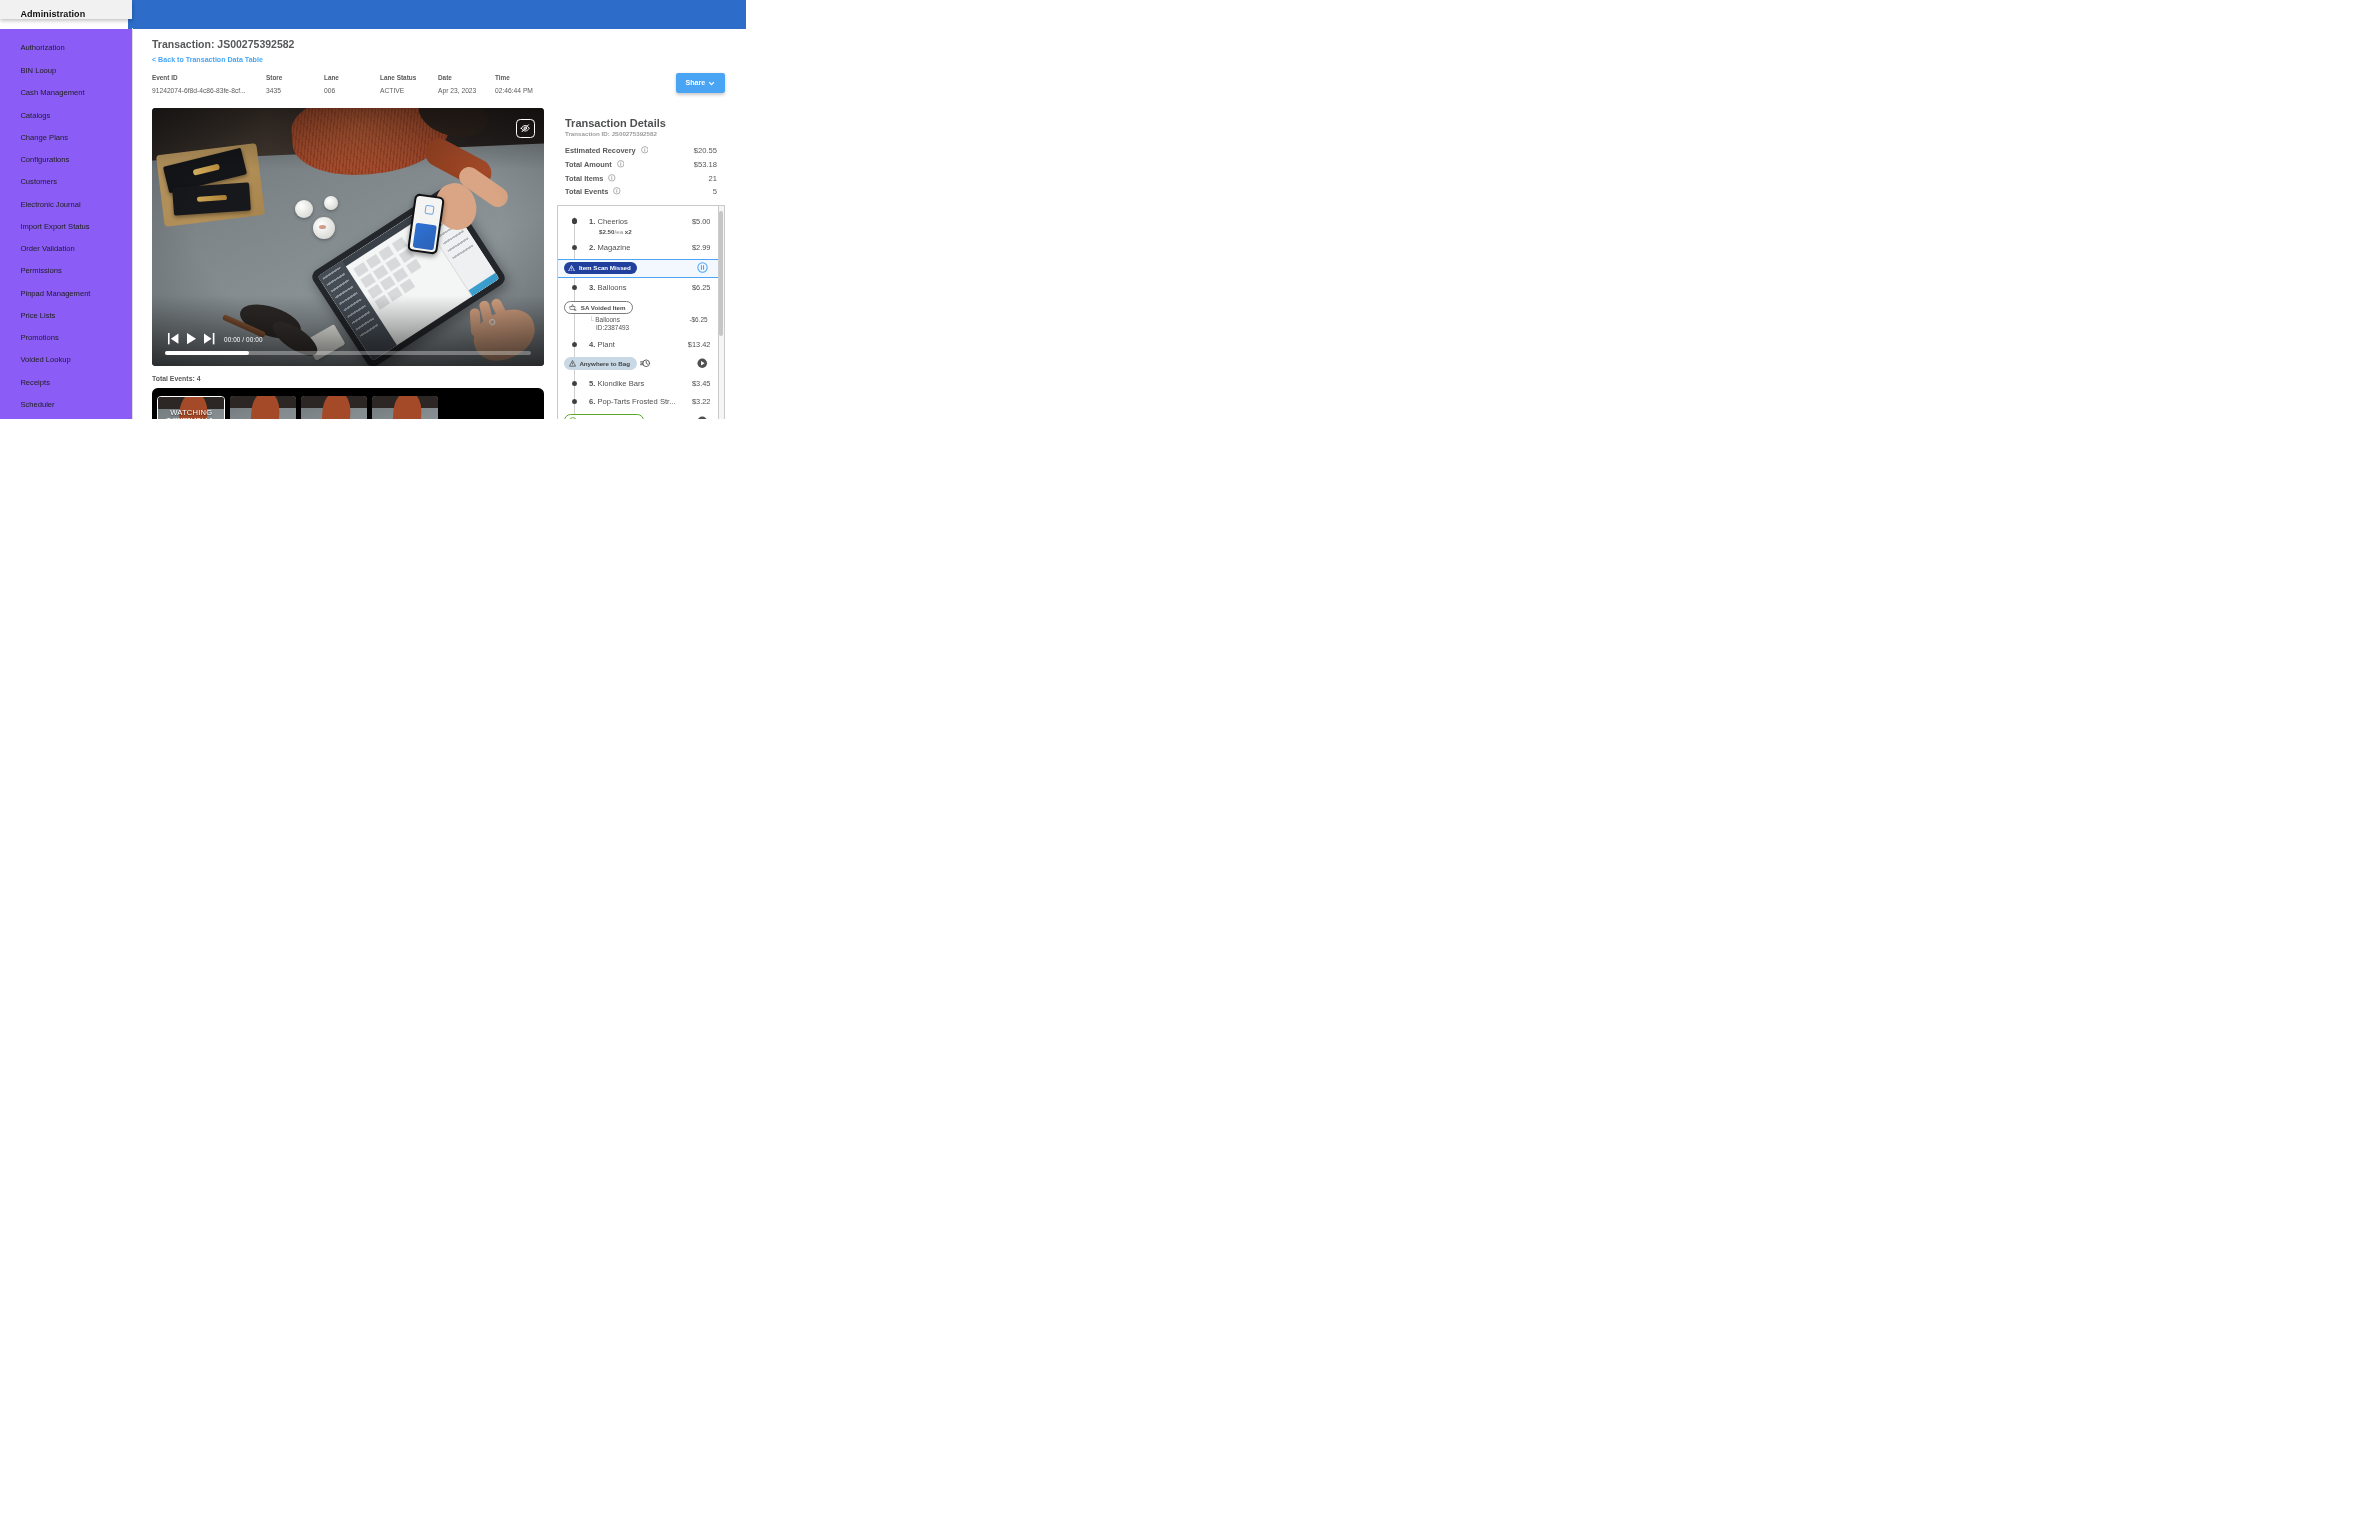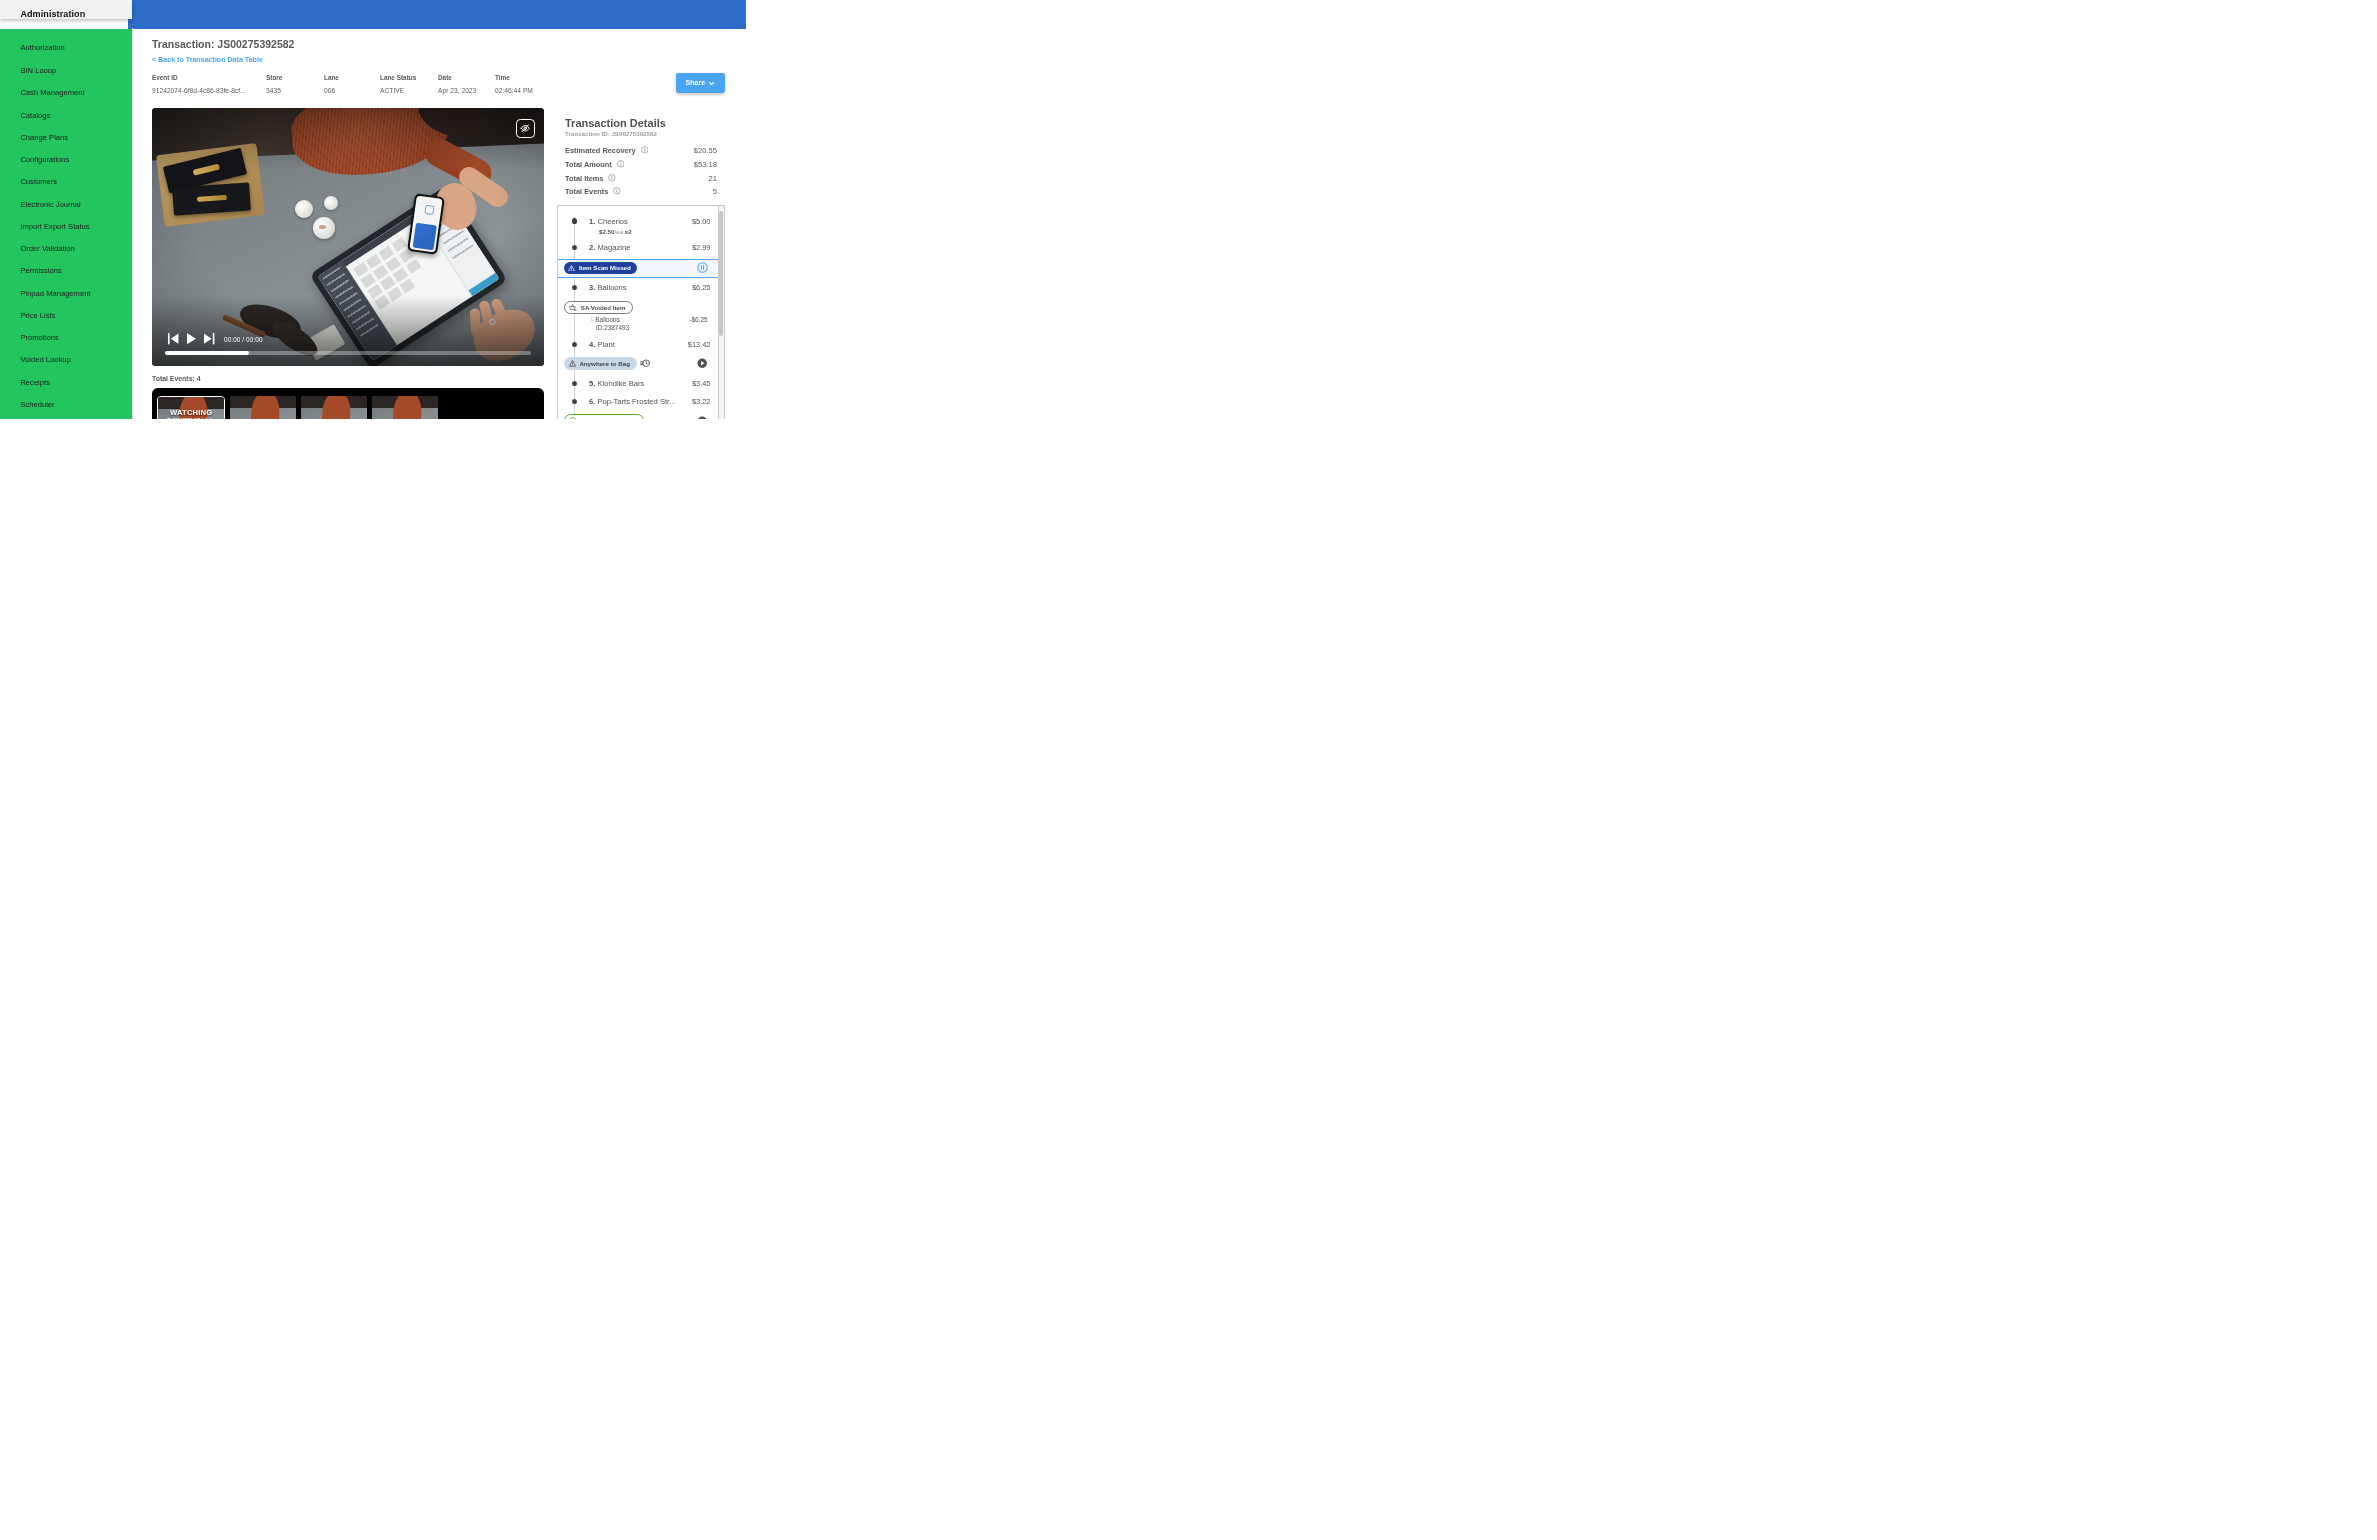--- a/index.html
+++ b/index.html
@@ -8,21 +8,21 @@
   #app{position:relative;width:746px;height:419px;background:#fff;overflow:hidden;}
 
   
   .topbar{left:128px;top:0;right:0;height:28.5px;background:#2d6cc8;}
   .admin-box{left:0;top:0;width:132px;height:19px;background:#f1f1f1;box-shadow:0 1.9px 4.3px rgba(0,0,0,.28);z-index:6;}
   .admin-title{left:20.4px;top:9px;font-size:9px;font-weight:700;color:#0f0f0f;letter-spacing:0.1px;}
   .v-divider{left:132px;top:27.6px;width:1px;height:392px;background:#dcdcdc;z-index:2;}
   .side-bottom-line{left:0;top:417px;width:132px;height:1px;background:#c9c9c9;}
 
   
-  .sidebar{left:0;top:28.5px;width:132px;height:391px;background:#22c55e;z-index:3;}
+  .sidebar{left:0;top:28.5px;width:132px;height:391px;background:#8b5cf6;z-index:3;}
   .side-item{position:absolute;left:20.4px;height:9.5px;font-size:7.6px;color:#1e1e1e;cursor:pointer;white-space:nowrap;}
 
   
   .page-title{left:152px;top:38px;font-size:10.5px;font-weight:700;color:#57585a;}
   .back-link{left:152px;top:56px;font-size:7.1px;font-weight:700;color:#47a7f7;cursor:pointer;}
   .meta-label{font-size:6.4px;font-weight:700;color:#58595b;}
   .meta-value{margin-top:5.7px;font-size:6.7px;color:#5a5b5d;white-space:nowrap;}
   .share-btn{left:676px;top:73px;width:49px;height:20.4px;background:#4aa4f4;border-radius:2.4px;box-shadow:0 1.4px 3.3px rgba(0,0,0,.22);display:flex;align-items:center;justify-content:center;gap:3.3px;cursor:pointer;}
   .share-label{color:#fff;font-size:7.1px;font-weight:700;}
 
@@ -73,21 +73,21 @@
   .pfill{position:absolute;left:0;top:0;height:4.3px;width:23%;border-radius:2.4px;background:#fff;}
 
   
   .tevents-label{left:152px;top:375px;font-size:6.9px;font-weight:600;color:#57585a;}
   .thumbbar{left:152px;top:388px;width:392px;height:32px;background:#000;border-radius:5.7px 5.7px 0 0;}
   .thumb{position:absolute;top:8px;width:66px;height:57px;border-radius:3.8px;overflow:hidden;cursor:pointer;background:#444;}
   .thumb.sel{border:1.2px solid #fff;}
   .mini{position:absolute;inset:0;background:linear-gradient(160deg,#707679 0%,#828a8e 40%,#8b9397 70%);}
   .m-wood{position:absolute;left:-1.9px;right:-1.9px;top:0;height:12.4px;background:#2c2724;}
   .m-torso{position:absolute;left:21px;top:-2.9px;width:27.6px;height:49px;background:#a54a28;border-radius:40%;transform:rotate(4deg);}
-  .watch-label{position:absolute;left:0;right:0;top:11.4px;text-align:center;color:#fff;font-size:7.6px;font-weight:700;letter-spacing:0.2px;text-shadow:0 0.5px 1.4px rgba(0,0,0,.6);}
+  .watch-label{position:absolute;left:0;right:0;top:11.4px;text-align:center;color:#fff;font-size:7.6px;font-weight:400;letter-spacing:0.2px;text-shadow:0 0.5px 1.4px rgba(0,0,0,.6);}
   .watch-id{position:absolute;left:0;right:0;top:21px;text-align:center;color:#fff;font-size:4.5px;font-weight:700;text-shadow:0 0.5px 1px rgba(0,0,0,.6);}
 
   
   .dt-heading{left:565px;top:117px;font-size:11px;font-weight:700;color:#4f5052;}
   .dt-txnid{left:565px;top:130px;font-size:6.2px;font-weight:700;color:#9b9b9b;}
   .stat-row{position:absolute;left:565px;width:152px;height:9.5px;}
   .stat-label{font-size:7.4px;font-weight:700;color:#58595b;}
   .stat-value{position:absolute;right:0;top:0;font-size:7.6px;color:#58595b;}
   .iicon{display:inline-block;vertical-align:-1px;margin-left:2.9px;}
 

